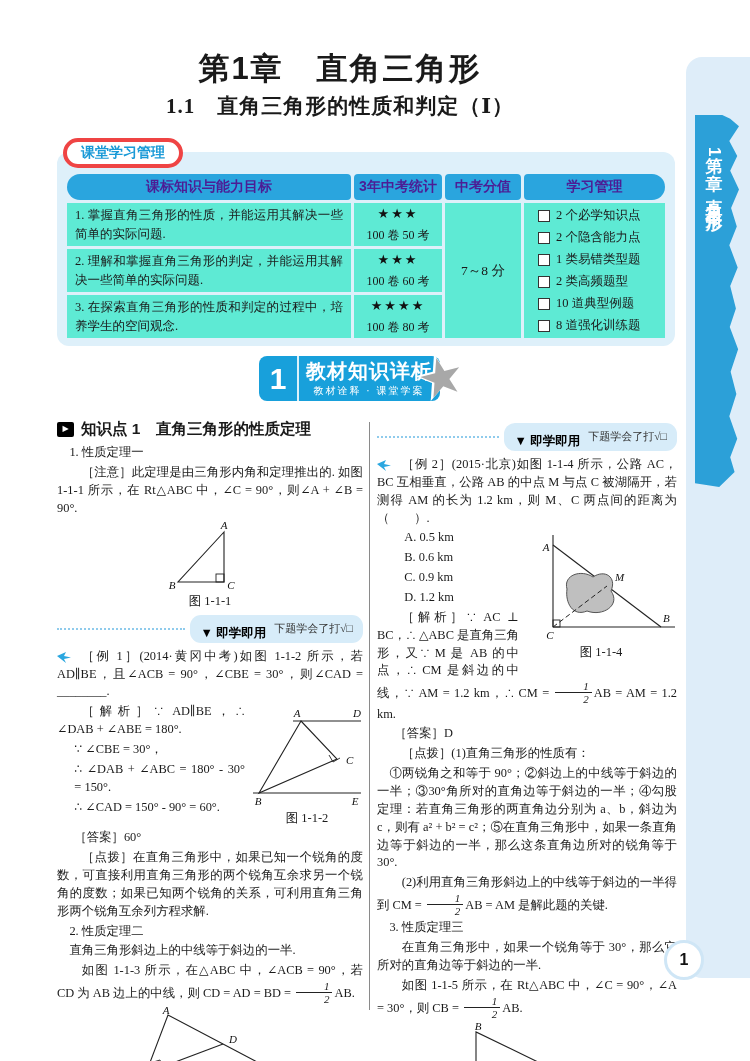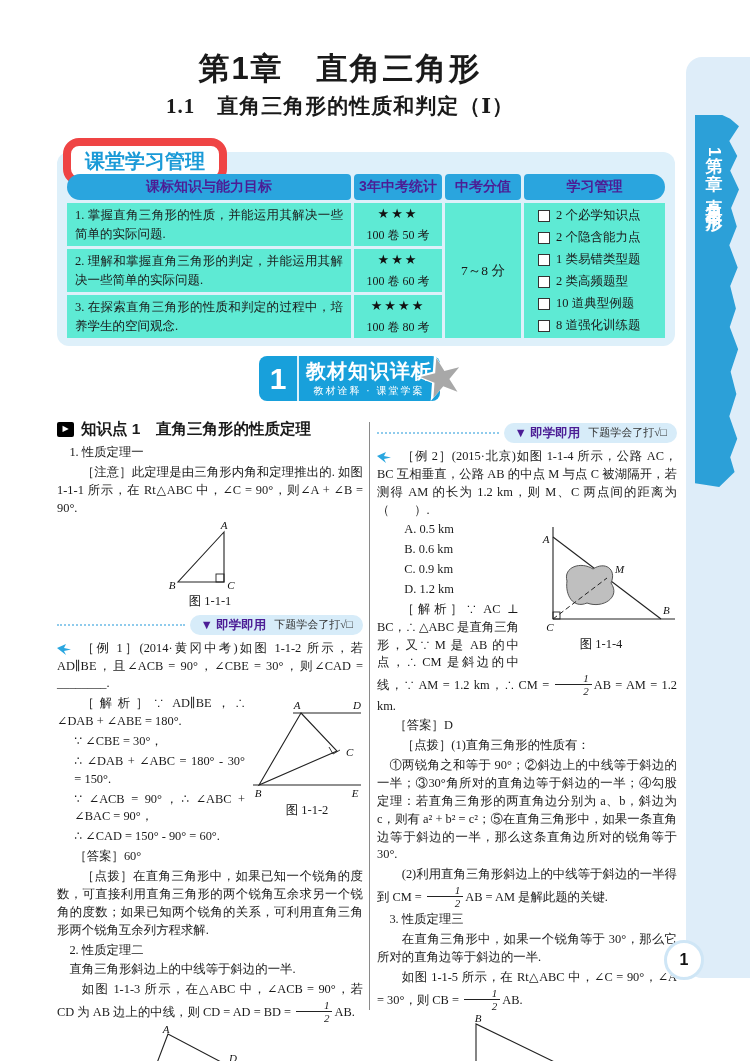--- a/index.html
+++ b/index.html
@@ -18,22 +18,22 @@
   .side-tab{position:absolute;left:9px;top:58px;width:44px;height:372px;background:#2CA0D8;
     clip-path:polygon(0 0,62% 0,80% 1%,100% 3%,78% 7%,96% 11%,80% 15%,100% 20%,82% 25%,95% 30%,78% 35%,97% 41%,80% 46%,93% 52%,79% 57%,98% 63%,81% 69%,94% 75%,78% 81%,96% 87%,80% 92%,90% 96%,55% 100%,0 99%);
     display:flex;align-items:flex-start;justify-content:center;}
   .side-tab span{writing-mode:vertical-rl;color:#fff;font-family:"Liberation Sans","DejaVu Sans",sans-serif;
     font-weight:bold;font-size:17px;letter-spacing:4px;margin-top:28px;margin-right:6px;}
   .pagenum{position:absolute;left:664px;top:940px;width:34px;height:34px;border-radius:50%;background:#fff;
     border:3px solid #CFE6F6;display:flex;align-items:center;justify-content:center;
     font-family:"Liberation Sans","DejaVu Sans",sans-serif;font-weight:bold;font-size:16px;color:#111;z-index:3;}
   
   .panel{position:absolute;left:57px;top:152px;width:618px;height:194px;background:#DEF0FA;border-radius:12px;}
-  .panel-badge{position:absolute;left:6px;top:-14px;background:#fff;border:8px solid #ef4444;border-radius:16px;
-    padding:2px 14px;color:#1A9AD7;font-family:"Liberation Sans","DejaVu Sans",sans-serif;font-weight:bold;font-size:20px;}
+  .panel-badge{position:absolute;left:6px;top:-14px;background:#fff;border:4px solid #ef4444;border-radius:16px;
+    padding:2px 14px;color:#1A9AD7;font-family:"Liberation Sans","DejaVu Sans",sans-serif;font-weight:bold;font-size:14px;}
   .mtable{position:absolute;left:10px;right:10px;top:22px;bottom:8px;display:grid;
     grid-template-columns:284px 88px 76px 1fr;grid-template-rows:26px 1fr 1fr 1fr;gap:3px;}
   .hcell{background:#2AA5DE;color:#4c1d95;font-family:"Liberation Sans","DejaVu Sans",sans-serif;font-weight:bold;
     font-size:14px;display:flex;align-items:center;justify-content:center;border-radius:4px;}
   .hcell.first{border-radius:13px 4px 4px 13px;}
   .hcell.last{border-radius:4px 13px 13px 4px;}
   .bcell{background:#5eead4;display:flex;flex-direction:column;justify-content:center;font-size:12.5px;}
   .goal{padding:2px 8px;line-height:1.45;text-align:justify;}
   .starcell{align-items:center;}
   .stars{font-size:13px;letter-spacing:2px;color:#111;}
@@ -66,21 +66,21 @@
   .kp-icon{width:17px;height:15px;background:#000;border-radius:2px;color:#fff;display:flex;align-items:center;
     justify-content:center;font-size:8px;flex:none;}
   .figc{text-align:center;margin:2px 0 3px 0;}
   .figcap{font-size:12.5px;margin-top:0px;text-align:center;}
   svg{display:block;margin:0 auto;}
   svg text{font-family:"Liberation Serif","DejaVu Serif",serif;font-style:italic;font-size:11px;fill:#111;}
   svg text.deg{font-style:normal;}
   .pill-row{display:flex;align-items:center;margin:5px 0 5px 0;}
   .pill-dots{flex:1;border-top:2px dotted #8FCBEC;margin-right:5px;}
   .pill{background:#D7ECF9;border-radius:11px;padding:1px 10px;display:flex;align-items:center;gap:8px;white-space:nowrap;}
-  .pill .pt{font-family:"Liberation Sans","DejaVu Sans",sans-serif;font-weight:bold;font-size:12.5px;color:#4c1d95;}
+  .pill .pt{font-family:"Liberation Sans","DejaVu Sans",sans-serif;font-weight:bold;font-size:12.5px;color:#000000;margin-top:8px;}
   .pill .pn{font-size:11px;color:#333;}
   .example{position:relative;}
   .ex-q{text-indent:2em;}
   .ptr{position:absolute;left:0;top:4px;}
   .fig-float{float:right;margin:2px 0 2px 6px;text-align:center;}
   .opt{padding-left:2.2em;}
   .frb{display:inline-block;vertical-align:-0.6em;text-align:center;line-height:1.1;font-size:11px;margin:0 2px;font-style:italic;}
   .frb .n{display:block;border-bottom:1px solid #222;padding:0 3px;}
   .frb .d{display:block;}
   .clr{clear:both;}
@@ -209,21 +209,20 @@
         <text x="106" y="12" text-anchor="middle">D</text>
         <text x="95" y="59">C</text>
         <text x="7" y="100" text-anchor="middle">B</text>
         <text x="104" y="100" text-anchor="middle">E</text>
       </svg>
       <div class="figcap">图 1-1-2</div>
     </div>
     <p class="ti2">［解析］∵ AD∥BE，∴ ∠DAB + ∠ABE = 180°.</p>
     <p class="ml">∵ ∠CBE = 30°，</p>
     <p class="ml">∴ ∠DAB + ∠ABC = 180° - 30° = 150°.</p>
-    <p class="ml">∵ ∠ACB = 90°，∴ ∠ABC + ∠BAC = 90°，</p>
     <p class="ml">∴ ∠CAD = 150° - 90° = 60°.</p>
     <div class="clr"></div>
     <p class="ml">［答案］60°</p>
     <p class="ti2">［点拨］在直角三角形中，如果已知一个锐角的度数，可直接利用直角三角形的两个锐角互余求另一个锐角的度数；如果已知两个锐角的关系，可利用直角三角形两个锐角互余列方程求解.</p>
   </div>
 
   <p class="ti1">2. 性质定理二</p>
   <p class="ti1">直角三角形斜边上的中线等于斜边的一半.</p>
   <p class="ti2">
     <span>如图 1-1-3 所示，在△ABC 中，∠ACB = 90°，若 CD 为 AB 边上的中线，则 CD = AD = BD = </span><span class="frb"><span class="n">1</span><span class="d">2</span></span><span>AB.</span>

